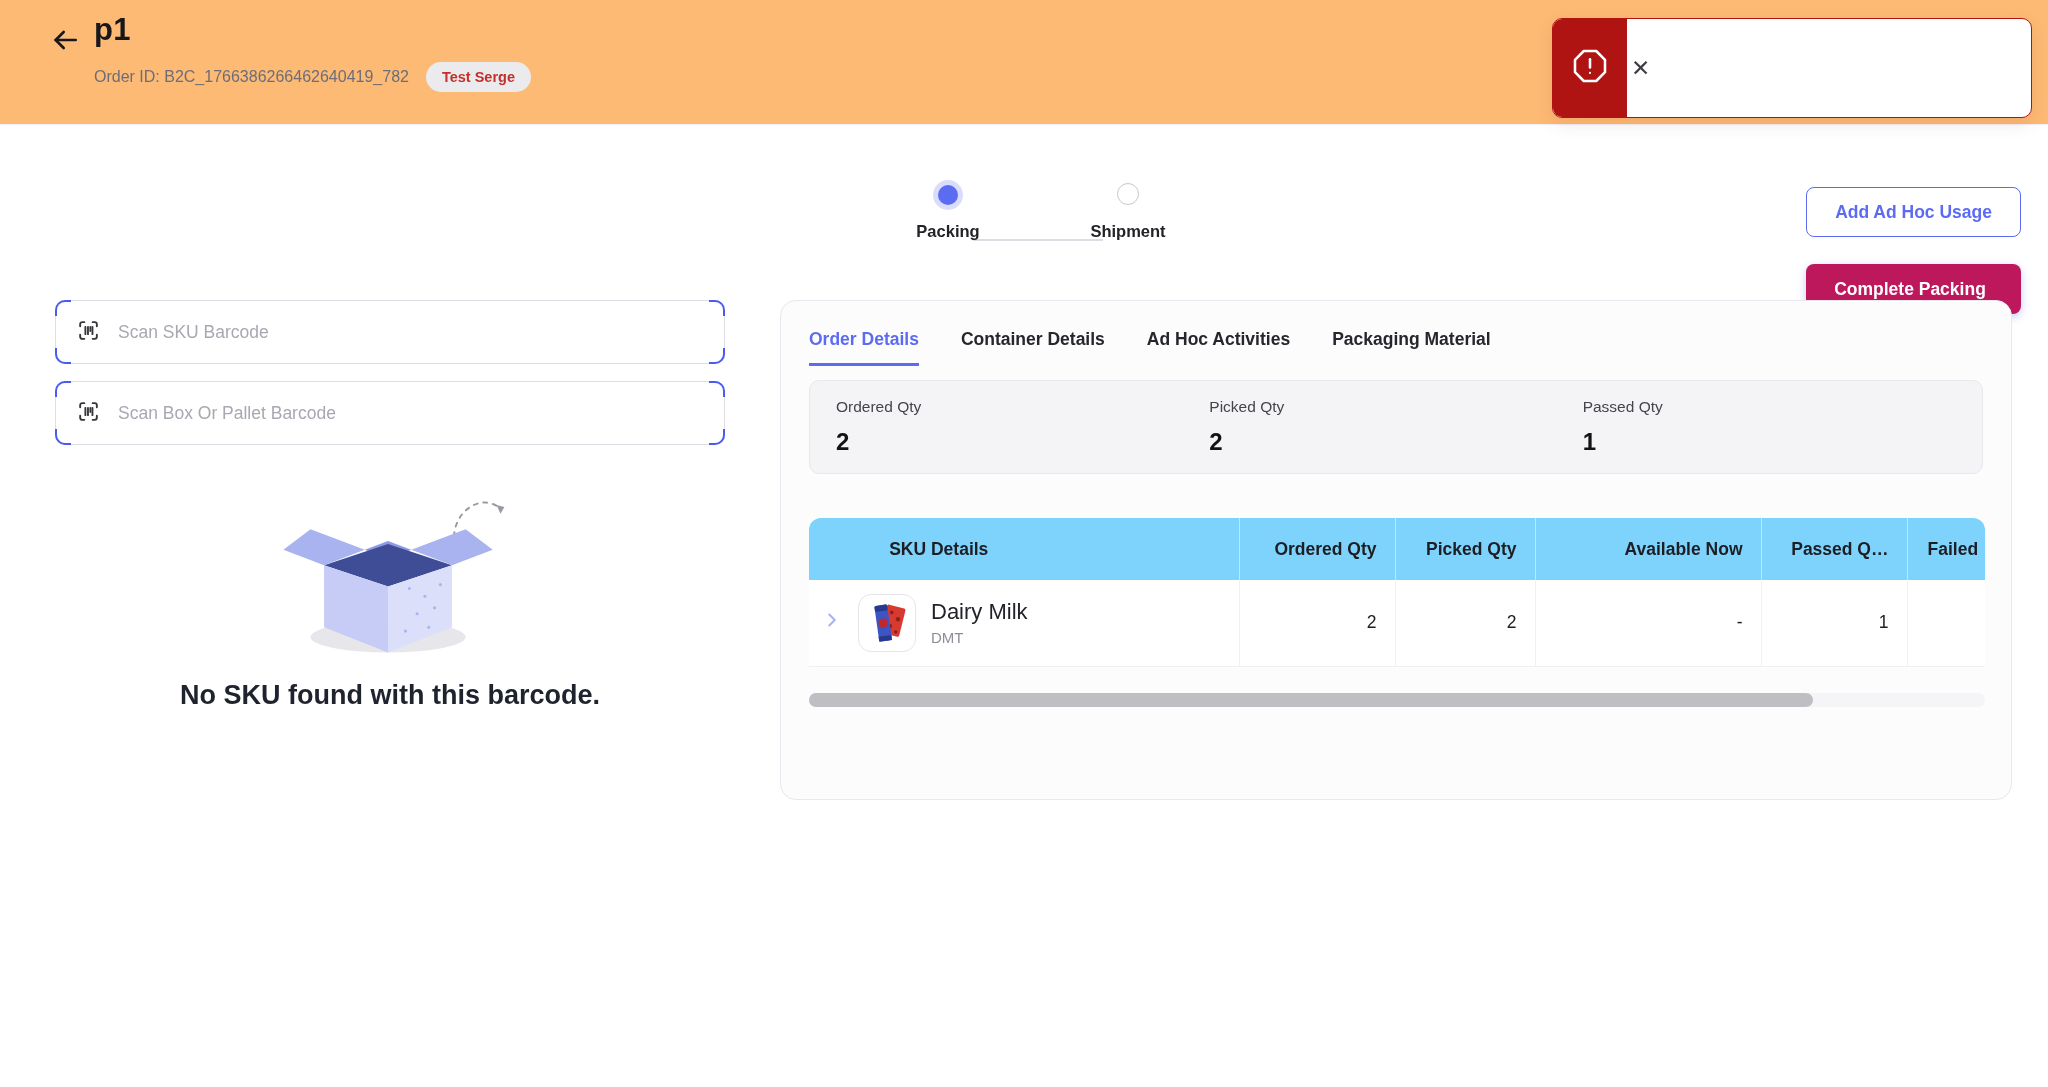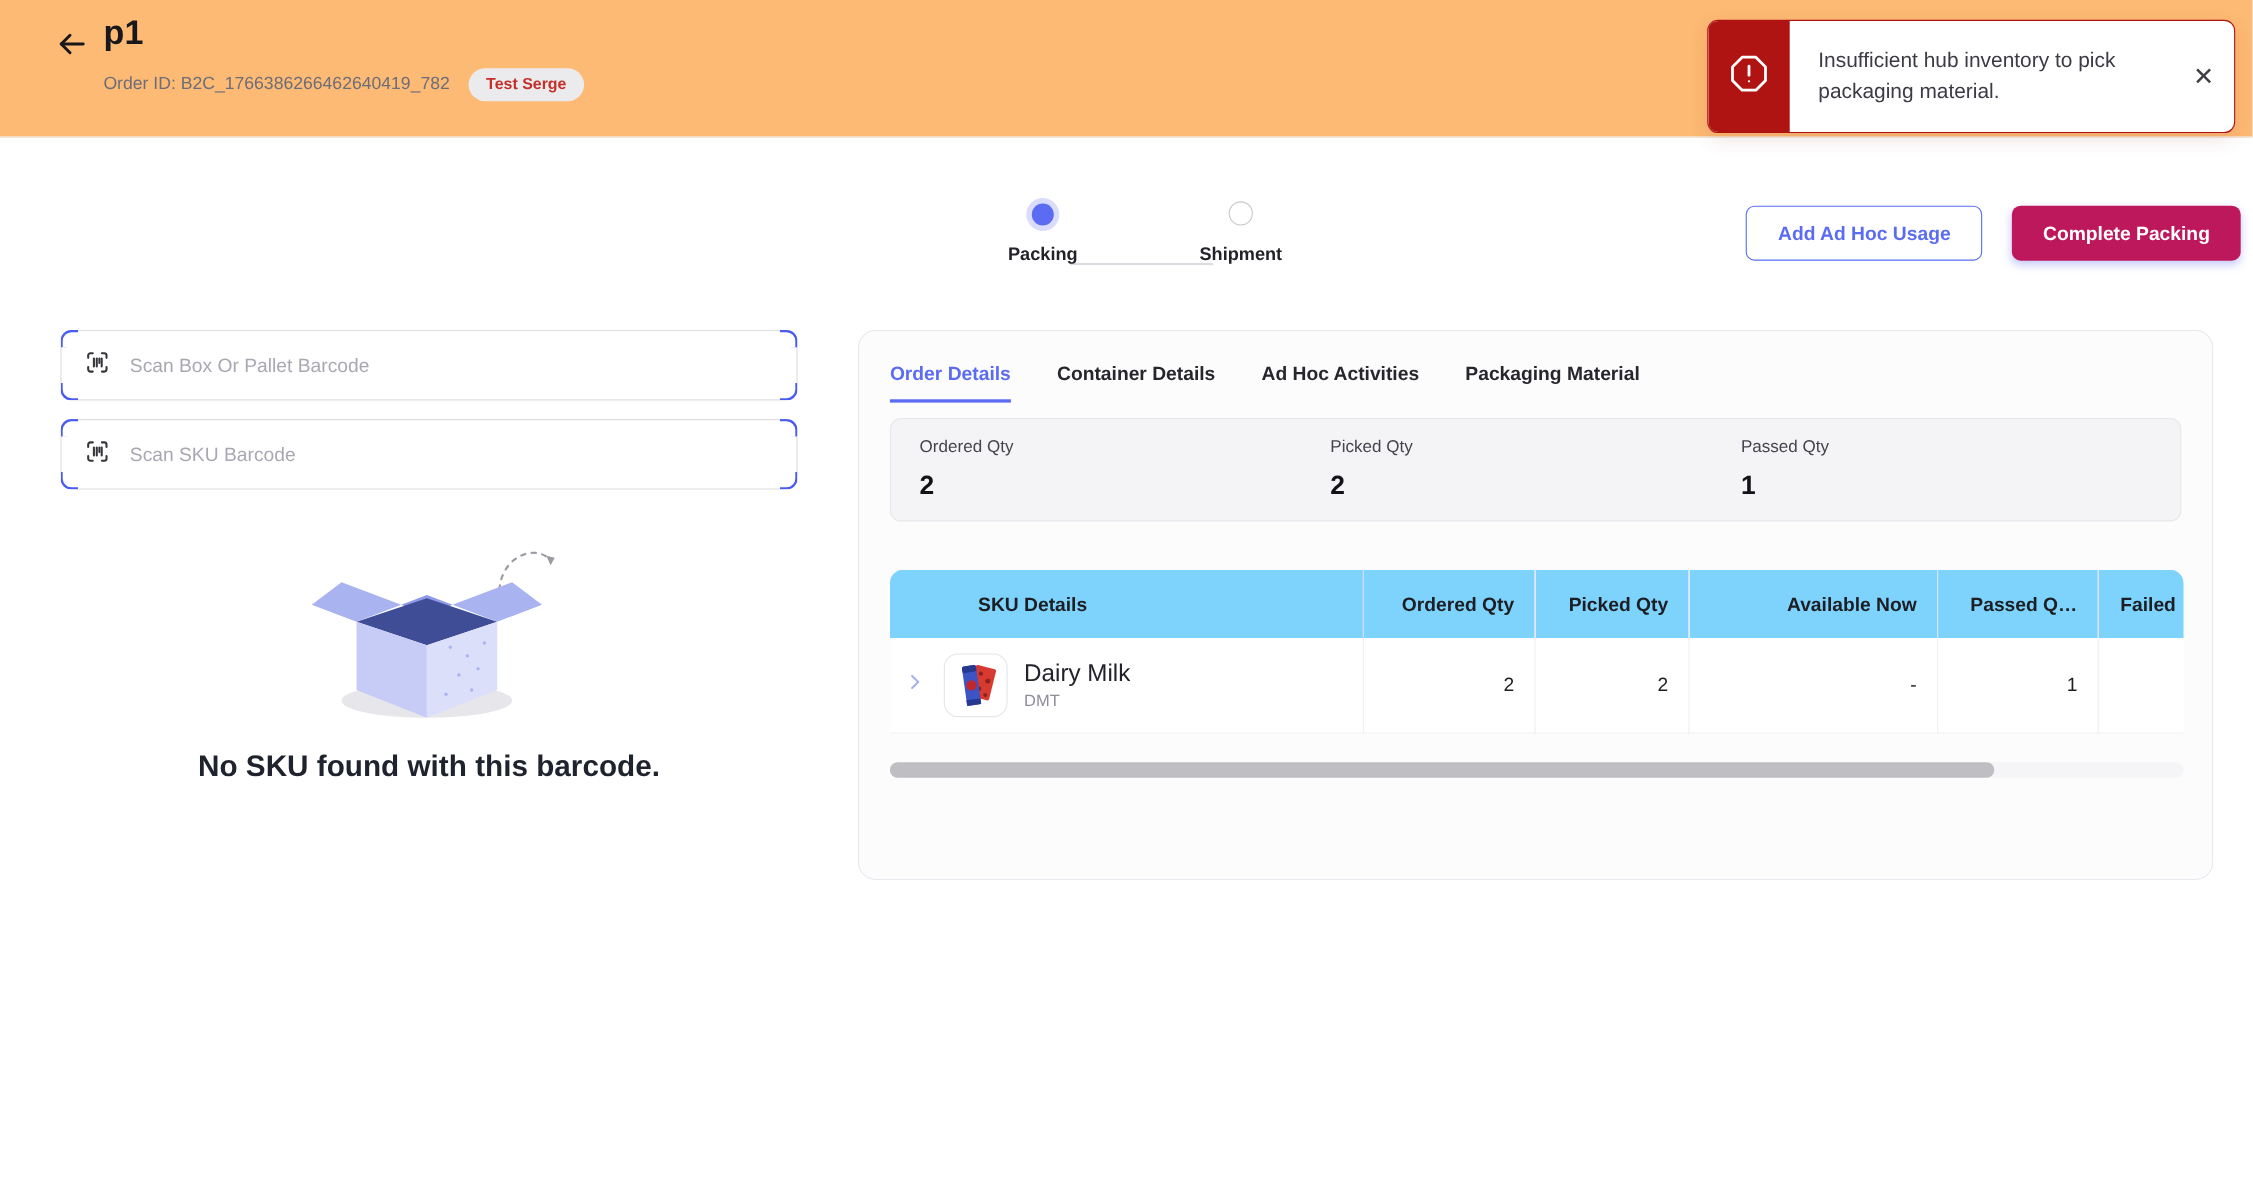--- a/index.html
+++ b/index.html
@@ -25,21 +25,21 @@
 
   
   .stepper { position:absolute; left:905px; top:178px; display:flex; align-items:flex-end; }
   .step { display:flex; flex-direction:column; align-items:center; width:86px; position:relative; z-index:2; }
   .dot-active { width:20px; height:20px; border-radius:50%; background:#5B6CF2; box-shadow:0 0 0 5px #D9DDFB; margin-top:6px; }
   .dot-pending { width:22px; height:22px; border-radius:50%; background:#fff; border:1.5px solid #C7C7CD; margin-top:5px; }
   .connector { width:130px; height:2px; background:#DCDCE2; margin:15px -18px 0; z-index:1; }
   .step-label { margin-top:17px; font-size:16.5px; font-weight:600; color:#222228; }
 
   
-  .actions { position:absolute; top:187px; right:11px; display:flex; gap:27px; }
+  .actions { position:absolute; top:187px; right:27px; display:flex; gap:27px;flex-direction:column; }
   .btn { height:50px; border-radius:8px; font-size:17.5px; font-weight:600; display:flex; align-items:center;
          padding:0 28px; cursor:pointer; font-family:inherit; }
   .btn-secondary { background:#fff; border:1.5px solid #5B6CF2; color:#5B6CF2; }
   .btn-primary { background:#be185d; border:none; color:#fff; box-shadow:0 3px 8px rgba(91,108,242,.35); }
 
   
   .scan-panel { position:absolute; left:55px; top:300px; width:670px; }
   .scan-box { position:relative; height:64px; border:1px solid #DDDDE3; border-radius:10px; background:#fff;
               display:flex; align-items:center; padding:0 20px; margin-bottom:17px; }
   .corner { position:absolute; width:16px; height:16px; border:2px solid #4A5BF0; pointer-events:none; }
@@ -112,21 +112,20 @@
   <div class="toast">
     <div class="toast-icon-wrap">
       <span>
         <svg width="36" height="36" viewBox="0 0 24 24" fill="none" stroke="#ffffff" stroke-width="1.7" stroke-linecap="round" stroke-linejoin="round">
           <polygon points="7.86 2 16.14 2 22 7.86 22 16.14 16.14 22 7.86 22 2 16.14 2 7.86"></polygon>
           <line x1="12" y1="7.5" x2="12" y2="13"></line>
             <circle cx="12" cy="16.6" r="0.7" fill="#fff" stroke="none"></circle>
         </svg>
       </span>
     </div>
-    <div class="toast-msg">Insufficient hub inventory to pick packaging material.</div>
     <button class="toast-close">✕</button>
   </div>
 
   <div class="stepper">
     <div class="step">
       <div class="dot-active"></div>
       <div class="step-label">Packing</div>
     </div>
     <div class="connector"></div>
     <div class="step">
@@ -151,40 +150,40 @@
           <path d="M4 8V6a2 2 0 0 1 2-2h2"></path>
             <path d="M16 4h2a2 2 0 0 1 2 2v2"></path>
           <path d="M20 16v2a2 2 0 0 1-2 2h-2"></path>
             <path d="M8 20H6a2 2 0 0 1-2-2v-2"></path>
           <line x1="9" y1="8.5" x2="9" y2="15.5"></line>
             <line x1="11.5" y1="8.5" x2="11.5" y2="15.5"></line>
           <line x1="13.8" y1="8.5" x2="13.8" y2="12.5"></line>
             <line x1="15.8" y1="8.5" x2="15.8" y2="15.5"></line>
         </svg>
       </span>
-      <input class="scan-input" type="text" value="" placeholder="Scan Box Or Pallet Barcode" style="">
+      <input class="scan-input" type="text" value="" placeholder="Scan SKU Barcode" style="">
     </div>
     <div class="scan-box">
       <span class="corner c-tl"></span>
         <span class="corner c-tr"></span>
       <span class="corner c-bl"></span>
         <span class="corner c-br"></span>
       <span>
         <svg width="25" height="25" viewBox="0 0 24 24" fill="none" stroke="#35353B" stroke-width="1.8" stroke-linecap="round">
           <path d="M4 8V6a2 2 0 0 1 2-2h2"></path>
             <path d="M16 4h2a2 2 0 0 1 2 2v2"></path>
           <path d="M20 16v2a2 2 0 0 1-2 2h-2"></path>
             <path d="M8 20H6a2 2 0 0 1-2-2v-2"></path>
           <line x1="9" y1="8.5" x2="9" y2="15.5"></line>
             <line x1="11.5" y1="8.5" x2="11.5" y2="15.5"></line>
           <line x1="13.8" y1="8.5" x2="13.8" y2="12.5"></line>
             <line x1="15.8" y1="8.5" x2="15.8" y2="15.5"></line>
         </svg>
       </span>
-      <input class="scan-input" type="text" value="" placeholder="Scan SKU Barcode" style="">
+      <input class="scan-input" type="text" value="" placeholder="Scan Box Or Pallet Barcode" style="">
     </div>
   </div>
 
   <div class="empty-state">
     <span>
       <svg width="252" height="188" viewBox="0 0 260 190">
         <ellipse cx="128" cy="162" rx="80" ry="16" fill="#E7E6EA"></ellipse>
         <path d="M196,58 C198,28 228,14 244,30" fill="none" stroke="#9A9AA2" stroke-width="2" stroke-dasharray="4 6" stroke-linecap="round"></path>
         <path d="M240,26 l8,2 l-4,7 z" fill="#9A9AA2"></path>
         <polygon points="104,72 128,63 152,72 128,82" fill="#8E9AE8"></polygon>

